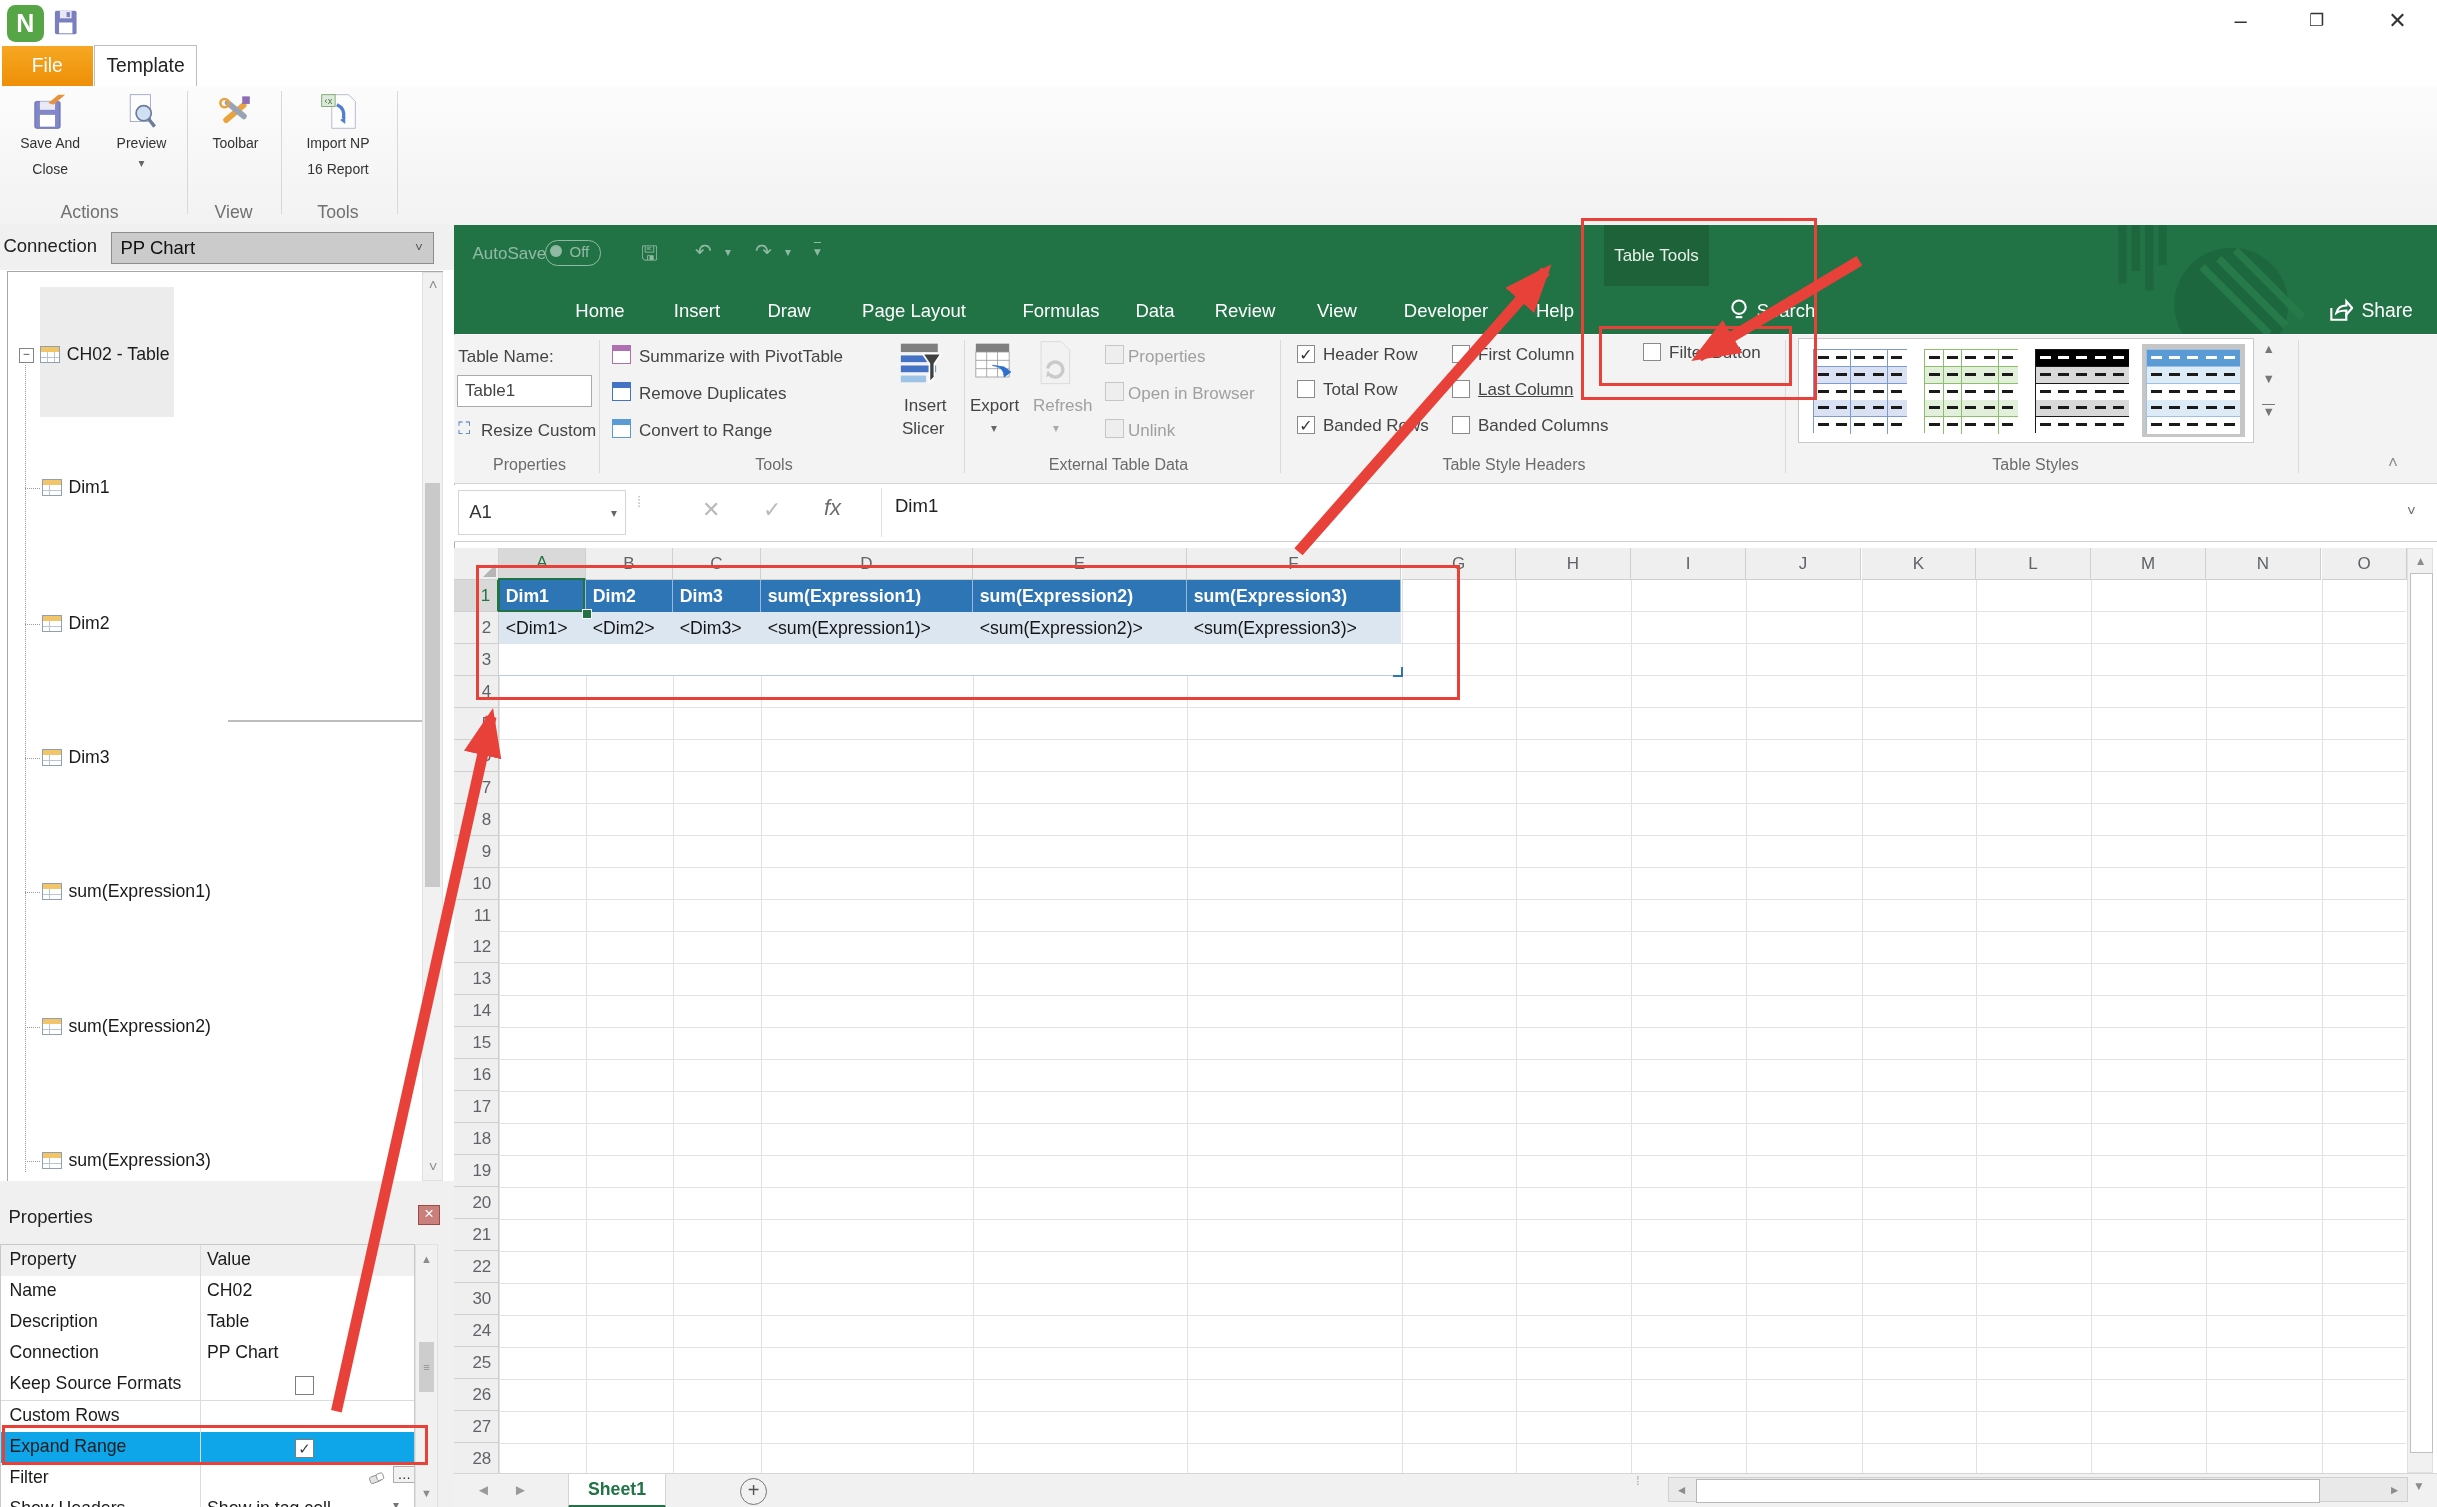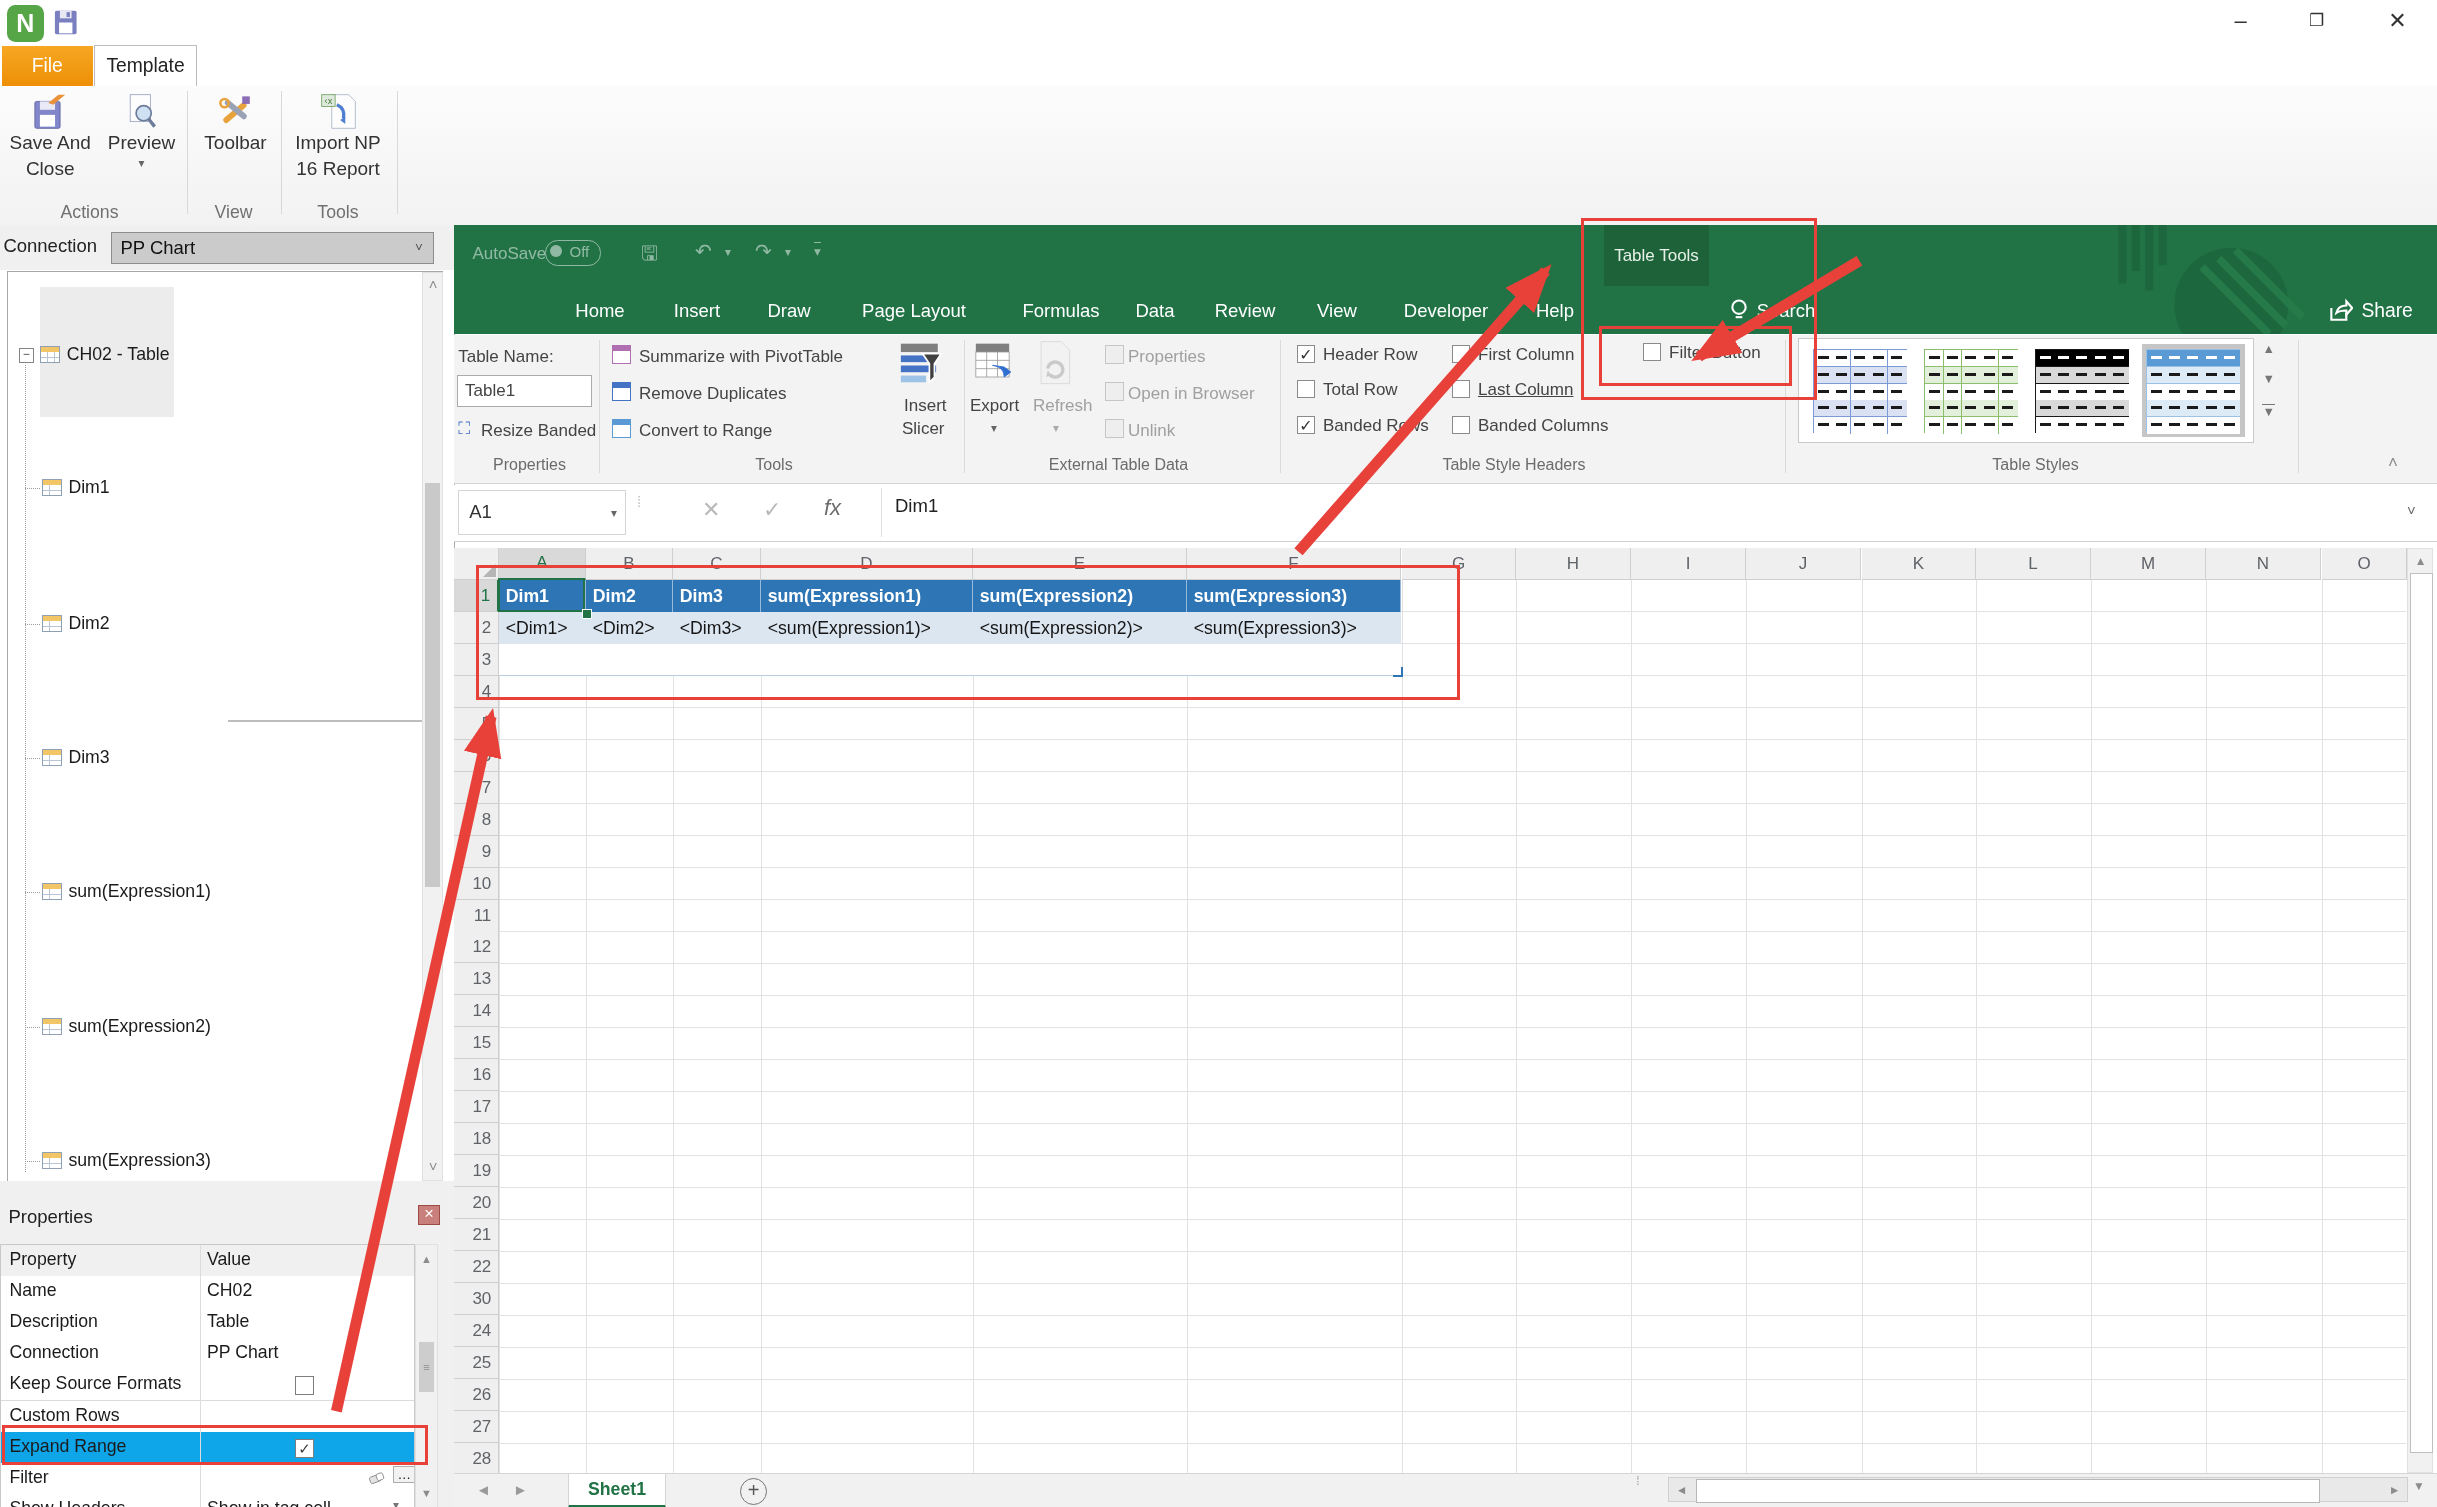--- a/index.html
+++ b/index.html
@@ -13,21 +13,21 @@
            color:#fff;font-weight:bold;font-size:25px;display:flex;align-items:center;justify-content:center;}
   .winbtn{top:8.4px;width:25px;height:25px;color:#333;font-size:22px;display:flex;align-items:center;justify-content:center;}
   #np-tabs{left:0;top:46px;width:2438px;height:40px;border-bottom:0.8px solid #cfcfcf;background:#fff;}
   #tab-file{left:1.7px;top:0;width:91px;height:40px;background:linear-gradient(#f6a723,#ee8f07);
             color:#fff;font-size:19.3px;display:flex;align-items:center;justify-content:center;}
   #tab-template{left:94px;top:-0.8px;width:101px;height:40px;background:#fff;border:0.8px solid #bdbdbd;border-bottom:none;
             color:#222;font-size:19.3px;display:flex;align-items:center;justify-content:center;}
   #np-ribbon{left:0;top:86px;width:2438px;height:140px;background:linear-gradient(#fcfcfc,#f2f2f2);border-bottom:0.8px solid #cfcfcf;}
   .np-group-sep{top:5px;width:0.8px;height:123px;background:#d8d8d8;}
   .np-btn{top:6.7px;display:flex;flex-direction:column;align-items:center;}
-  .np-btn .lbl{font-size:19px;color:#333;text-align:center;line-height:26px;}
+  .np-btn .lbl{font-size:14px;color:#333;text-align:center;line-height:26px;}
   .np-grouplbl{top:116px;font-size:17.7px;color:#707070;text-align:center;}
   #np-connection-row{left:0;top:225px;width:454px;height:45px;background:#f0f0f0;}
   #connection-select{left:111px;top:6.7px;width:323px;height:32px;background:#cbcbcb;border:0.8px solid #8d8d8d;
       font-size:18.5px;color:#111;display:flex;align-items:center;padding-left:8.4px;box-sizing:border-box;}
   
   #np-tree{left:6.7px;top:271px;width:436px;height:911px;background:#fff;border:0.8px solid #a7a7a7;box-sizing:border-box;}
   .tree-label{font-size:17.7px;color:#1b1b1b;white-space:nowrap;}
   .tree-icon{width:20px;height:17px;border:0.8px solid #8fa0b5;background:
       linear-gradient(#f2c566 0 5px,transparent 5px),
       linear-gradient(90deg,transparent 0 5.9px,#b9c4d4 5.9px 6.7px,transparent 6.7px 12.6px,#b9c4d4 12.6px 13.5px,transparent 13.5px),
@@ -357,21 +357,21 @@
   </div>
 </div>
 
 <div class="abs" id="xl-ribbon">
 
   <span class="rib-txt" style="left:4.2px;top:11.8px">Table Name:</span>
   <div class="abs" style="left:3.4px;top:40px;width:135px;height:32px;background:#fff;border:0.8px solid #ababab;box-sizing:border-box">
     <span class="rib-txt" style="left:6.7px;top:5px">Table1</span>
   </div>
   <span class="rib-icon" style="left:4.2px;top:84px;color:#4472c4;font-size:17px">⛶</span>
-  <span class="rib-txt" style="left:27px;top:86px">Resize Banded</span>
+  <span class="rib-txt" style="left:27px;top:86px">Resize Custom</span>
   <span class="rib-grouplbl" style="left:25px;width:101px">Properties</span>
   <div class="rib-sep" style="left:145px"></div>
 
   <div id="tools-items">
       <div class="abs" style="left: 158px; top: 10px; width: 18.5px; height: 18.5px; background: linear-gradient(rgb(176, 111, 176) 0px, rgb(176, 111, 176) 5px, rgb(255, 255, 255) 5px); border: 0.8px solid rgb(176, 111, 176); box-sizing: border-box;"></div>
       <div class="rib-txt" style="left: 185px; top: 11.8px;">Summarize with PivotTable</div>
       <div class="abs" style="left: 158px; top: 47px; width: 18.5px; height: 18.5px; background: linear-gradient(rgb(68, 114, 196) 0px, rgb(68, 114, 196) 5px, rgb(255, 255, 255) 5px); border: 0.8px solid rgb(68, 114, 196); box-sizing: border-box;"></div>
       <div class="rib-txt" style="left: 185px; top: 49px;">Remove Duplicates</div>
       <div class="abs" style="left: 158px; top: 84px; width: 18.5px; height: 18.5px; background: linear-gradient(rgb(90, 155, 213) 0px, rgb(90, 155, 213) 5px, rgb(255, 255, 255) 5px); border: 0.8px solid rgb(90, 155, 213); box-sizing: border-box;"></div>
       <div class="rib-txt" style="left: 185px; top: 86px;">Convert to Range</div>

